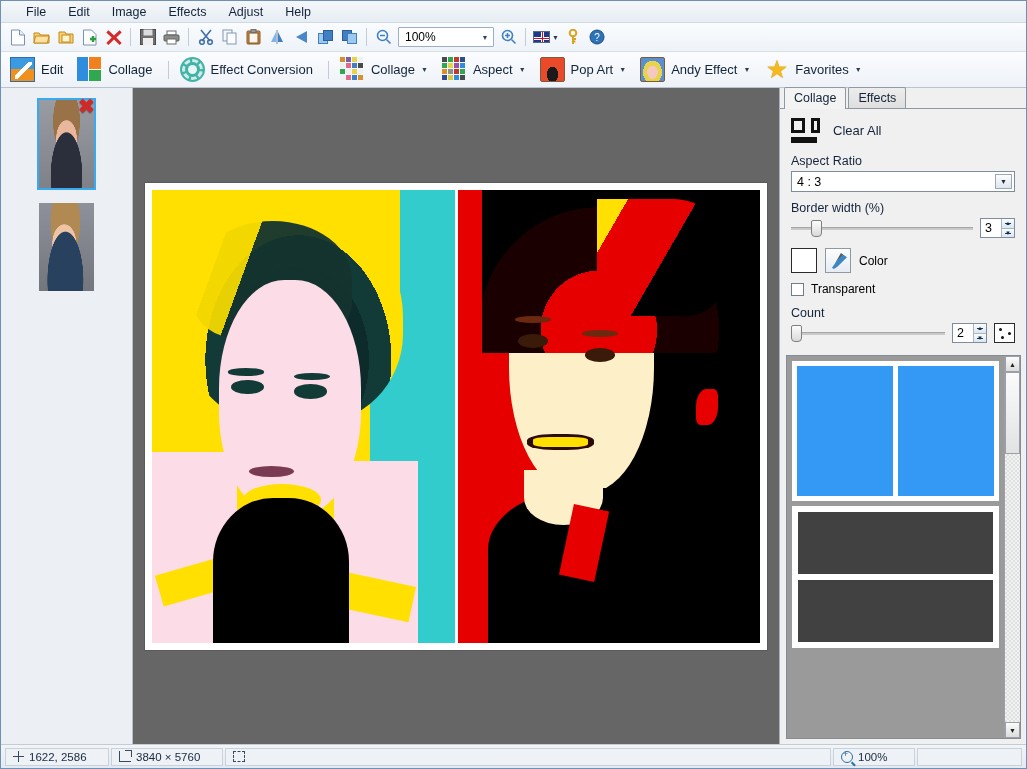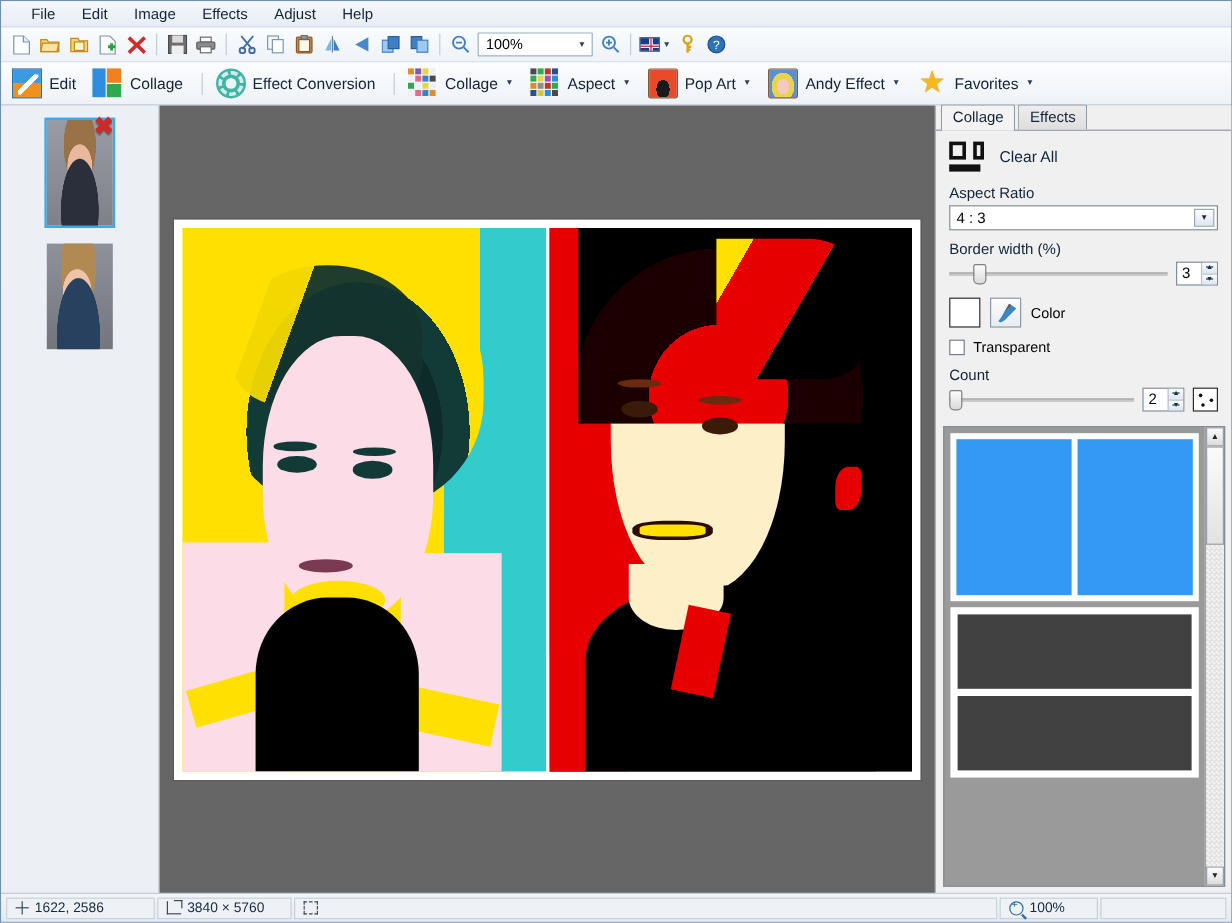--- a/index.html
+++ b/index.html
@@ -301,21 +301,21 @@
   .sbtn { height:16px; background:linear-gradient(#fbfbfb,#dcdcdc); border:1px solid #9aa0a7; display:flex; align-items:center; justify-content:center; font-size:7px; color:#222; }
   .sbtrack { flex:1; background:repeating-conic-gradient(#f2f2f2 0 25%, #e0e0e0 0 50%) 0 0/4px 4px; position:relative; }
   .sbthumb { position:absolute; left:0; right:0; top:0; height:82px; background:linear-gradient(#fbfbfb,#e2e2e2); border:1px solid #9aa0a7; }
 
   
   .statusbar {
     height:24px; flex:0 0 24px; display:flex; align-items:center; gap:2px;
     background:linear-gradient(#f2f5f8,#e4eaf1); border-top:1px solid #c3ccd6; padding:0 4px;
   }
   .scell { height:18px; border:1px solid #c9d1da; background:#eef2f6; display:flex; align-items:center; gap:5px; padding:0 7px; font-size:11.5px; color:#17293f; }
-  .scell.w1 { width:124px; }
+  .scell.w1 { width:104px; }
   .scell.w2 { width:112px; }
   .scell.w3 { flex:1; }
   .scell.w4 { width:82px; }
   .scell.w5 { width:105px; }
   .xhair { width:11px; height:11px; position:relative; }
   .xhair::before{ content:""; position:absolute; left:0; top:5px; width:11px; height:1.4px; background:#3a4a5c; }
   .xhair::after{ content:""; position:absolute; left:5px; top:0; width:1.4px; height:11px; background:#3a4a5c; }
   .dimico { width:12px; height:11px; border-left:1.6px solid #3a4a5c; border-bottom:1.6px solid #3a4a5c; position:relative; }
   .dimico::after{ content:""; position:absolute; right:-1px; top:-1px; width:6px; height:6px; border-top:1.6px solid #3a4a5c; border-right:1.6px solid #3a4a5c; }
   .selico { width:12px; height:11px; border:1.4px dashed #3a4a5c; }

